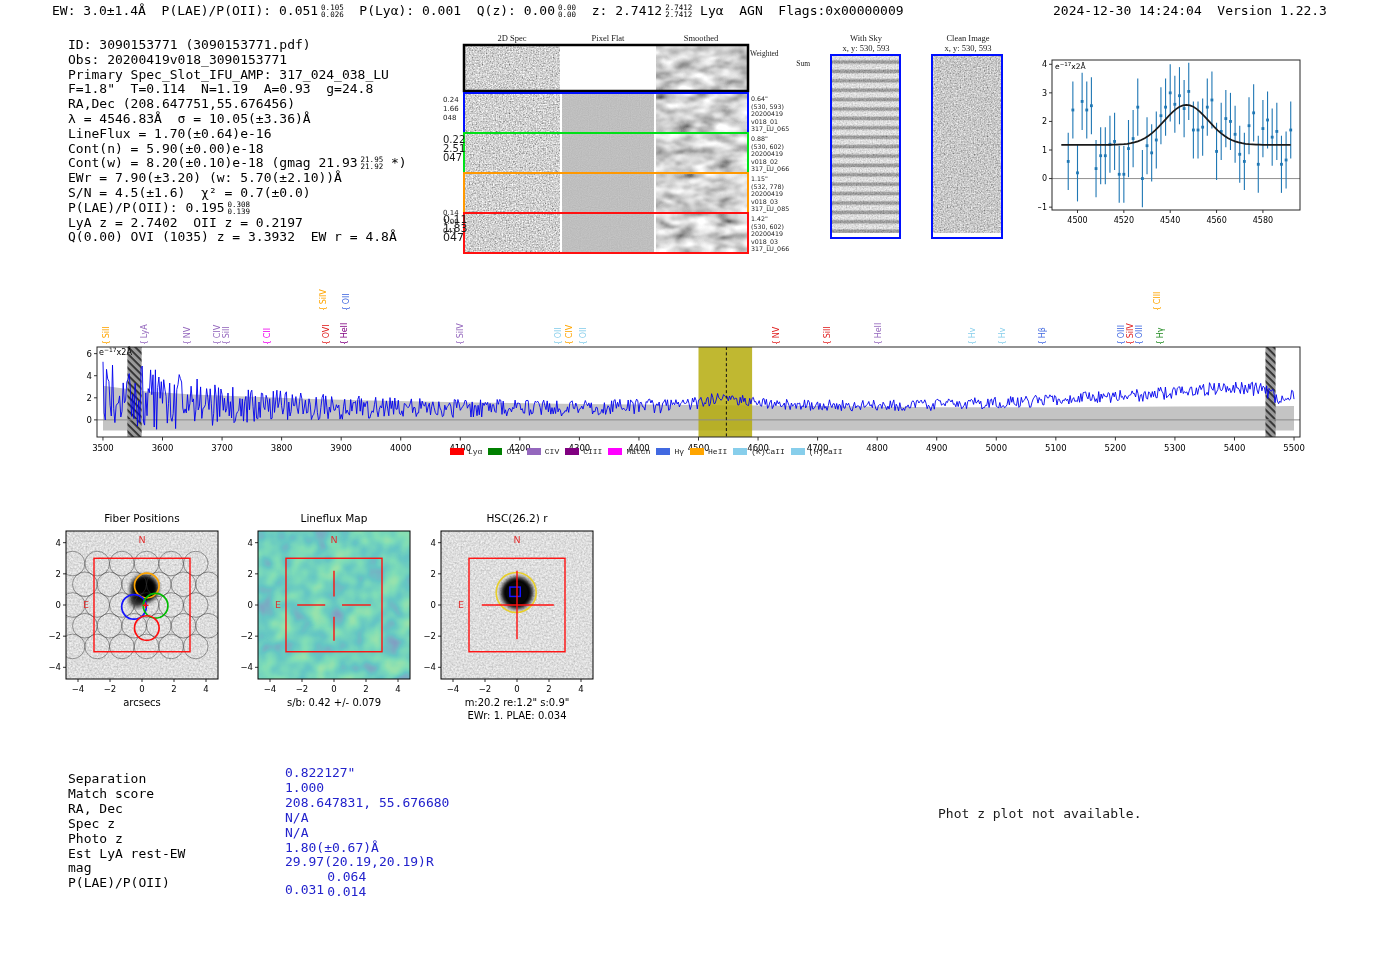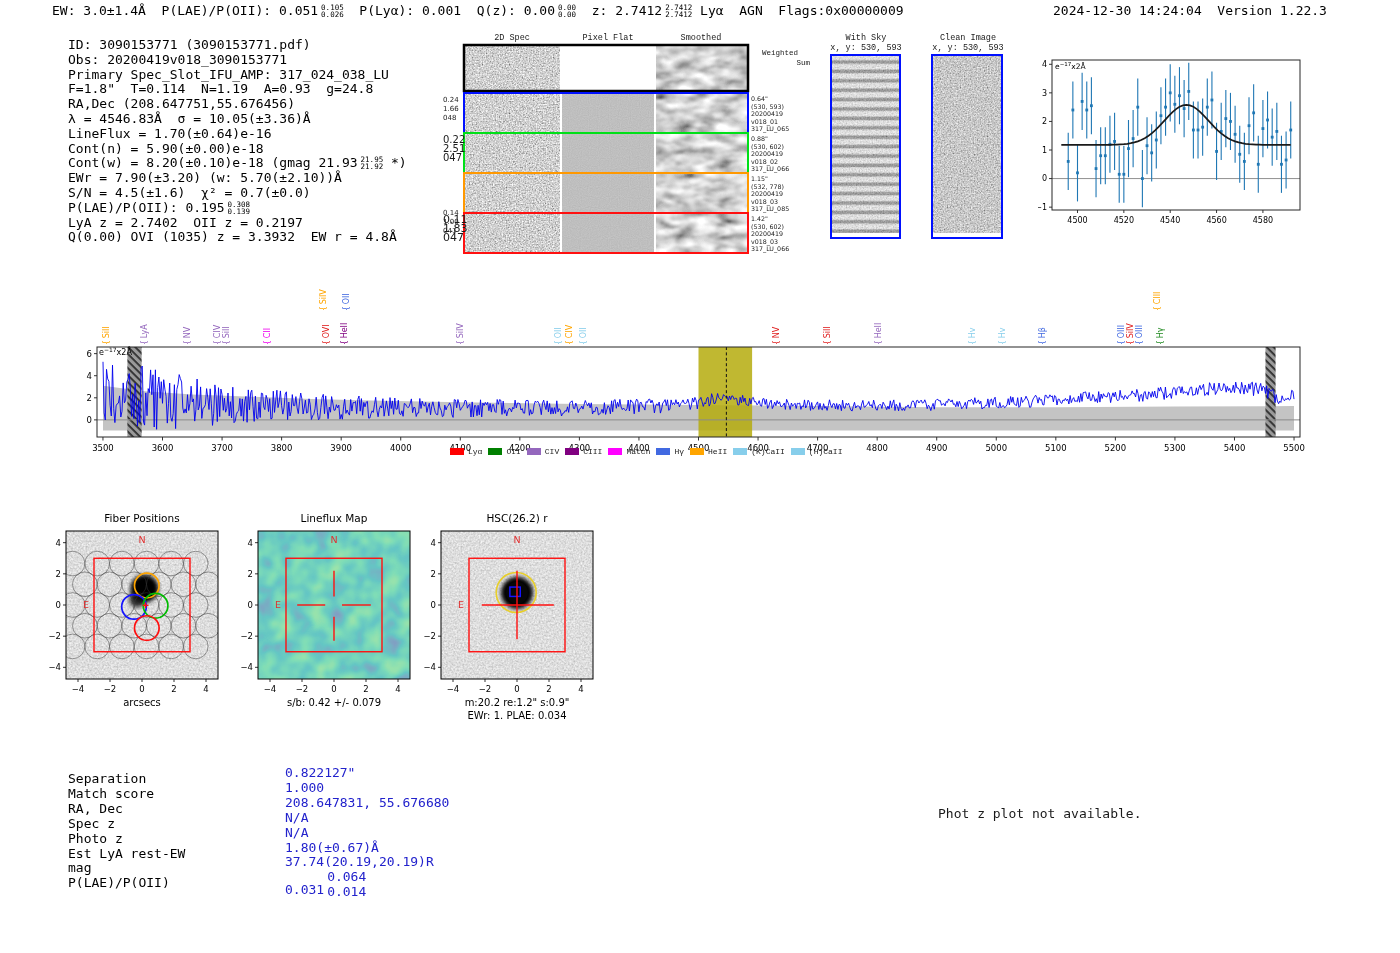--- a/index.html
+++ b/index.html
@@ -2,21 +2,21 @@
 <html><head>
 <meta charset="utf-8">
 <style>
   html,body{margin:0;padding:0;background:#fff}
   #root{position:relative;width:1400px;height:953px;background:#fff;overflow:hidden;color:#000;
         font-family:"DejaVu Sans Mono",monospace}
   .abs{position:absolute}
   .mono13{font-family:"DejaVu Sans Mono",monospace;font-size:13px;line-height:14.8px;white-space:pre;color:#000}
   .stack{display:inline-block;font-family:"DejaVu Sans Mono",monospace;font-size:7.5px;line-height:7px;
          vertical-align:-2px;margin-left:3px;white-space:normal}
-  .cut-title{position:absolute;text-align:center;font-family:Liberation Mono, monospace;font-size:8.5px;color:#1a1a1a}
+  .cut-title{position:absolute;text-align:center;font-family:Liberation Serif, serif;font-size:8.5px;color:#1a1a1a}
   .cutbox{position:absolute;border:2.5px solid #0010ff;box-sizing:content-box}
   .spec-label{position:absolute;height:10px;line-height:10px;font-family:"DejaVu Sans",sans-serif;font-size:8px;
               transform:rotate(-90deg);transform-origin:0 100%;white-space:nowrap}
   #spec-labels{position:absolute;left:0;top:0}
   #spec2d-labels{position:absolute;left:0;top:0}
   .row2d-label{position:absolute;font-family:"DejaVu Sans",sans-serif;color:#1a1a1a;white-space:pre}
   #legend{position:absolute;left:450px;top:447px;display:flex;gap:6px;align-items:center;
           font-family:Liberation Mono, monospace;font-size:8px;color:#1a1a1a}
   .leg-item{display:flex;align-items:center}
   .leg-swatch{display:inline-block;width:14px;height:7px;margin-right:4px}
@@ -134,21 +134,21 @@
       <rect x="9" y="100" width="284" height="40" fill="none" stroke="#00e018" stroke-width="2"></rect>
       <rect x="10" y="141" width="95" height="38" filter="url(#fGrain)"></rect>
       <rect x="107" y="141" width="92" height="38" filter="url(#fFlat)"></rect>
       <rect x="201" y="141" width="91" height="38" filter="url(#fSmooth)"></rect>
       <rect x="9" y="140" width="284" height="40" fill="none" stroke="#ff9800" stroke-width="2"></rect>
       <rect x="10" y="181" width="95" height="38" filter="url(#fGrain)"></rect>
       <rect x="107" y="181" width="92" height="38" filter="url(#fFlat)"></rect>
       <rect x="201" y="181" width="91" height="38" filter="url(#fSmooth)"></rect>
       <rect x="9" y="180" width="284" height="40" fill="none" stroke="#ff1010" stroke-width="2"></rect>
     </svg>
-  <div class="cut-title" style="left:750px;top:49px;width:60px;text-align:center;font-size:7.5px">Weighted</div>
+  <div class="cut-title" style="left:750px;top:49px;width:60px;text-align:left;font-size:7.5px">Weighted</div>
   <div class="cut-title" style="left:750px;top:59px;width:60px;text-align:right;font-size:7.5px">Sum</div>
   <div id="spec2d-labels">
       <div class="row2d-label" style="left: 443px; top: 96px; font-size: 7px; line-height: 8.8px;"><div>0.24</div><div>1.66</div><div>048</div></div>
       <div class="row2d-label" style="left: 751px; top: 95px; font-size: 6.3px; line-height: 7.5px;"><div>0.64"</div><div>(530, 593)</div><div>20200419</div><div>v018_01</div><div>317_LU_065</div></div>
       <div class="row2d-label" style="left: 443px; top: 136px; font-size: 10px; line-height: 8.8px;"><div>0.22</div><div>2.51</div><div>047</div></div>
       <div class="row2d-label" style="left: 751px; top: 135px; font-size: 6.3px; line-height: 7.5px;"><div>0.88"</div><div>(530, 602)</div><div>20200419</div><div>v018_02</div><div>317_LU_066</div></div>
       <div class="row2d-label" style="left: 443px; top: 176px; font-size: 7px; line-height: 8.8px; margin-top: 33px;"><div>0.14</div><div>1.00</div><div>041</div></div>
       <div class="row2d-label" style="left: 751px; top: 175px; font-size: 6.3px; line-height: 7.5px;"><div>1.15"</div><div>(532, 778)</div><div>20200419</div><div>v018_03</div><div>317_LU_085</div></div>
       <div class="row2d-label" style="left: 443px; top: 216px; font-size: 11px; line-height: 8.8px;"><div>0.11</div><div>1.83</div><div>047</div></div>
       <div class="row2d-label" style="left: 751px; top: 215px; font-size: 6.3px; line-height: 7.5px;"><div>1.42"</div><div>(530, 602)</div><div>20200419</div><div>v018_03</div><div>317_LU_066</div></div>
@@ -593,18 +593,18 @@
       <div>mag</div>
       <div>P(LAE)/P(OII)</div>
     </div>
   <div id="match-values" class="abs" style="left: 285px; top: 766px; color: rgb(34, 34, 204);">
       <div><span>0.822127"</span></div>
       <div><span>1.000</span></div>
       <div><span>208.647831, 55.676680</span></div>
       <div><span>N/A</span></div>
       <div><span>N/A</span></div>
       <div><span>1.80(±0.67)Å</span></div>
-      <div><span>37.74(20.19,20.19)R</span></div>
+      <div><span>29.97(20.19,20.19)R</span></div>
       <div><span>0.031</span><span class="stack"><div>0.064</div><div>0.014</div></span></div>
     </div>
 
   <div id="footer-note" class="abs" style="left:938px;top:806px">Phot z plot not available.</div>
 </div>
 
 </body></html>

